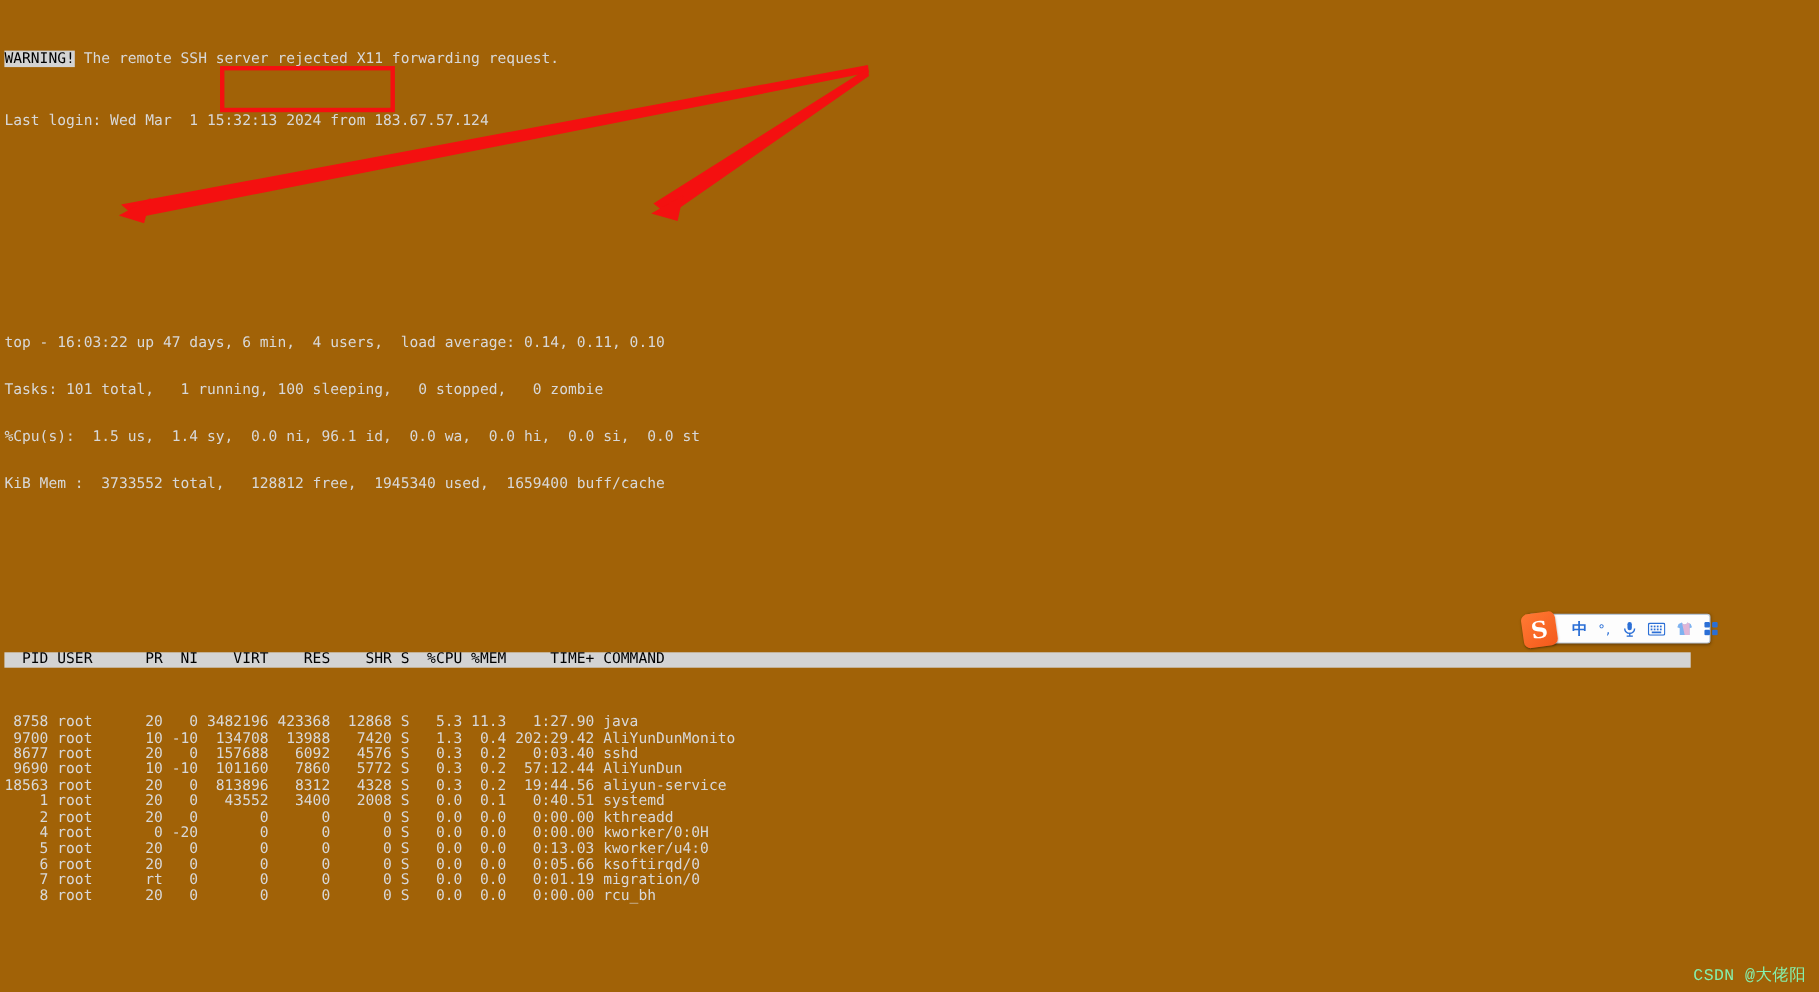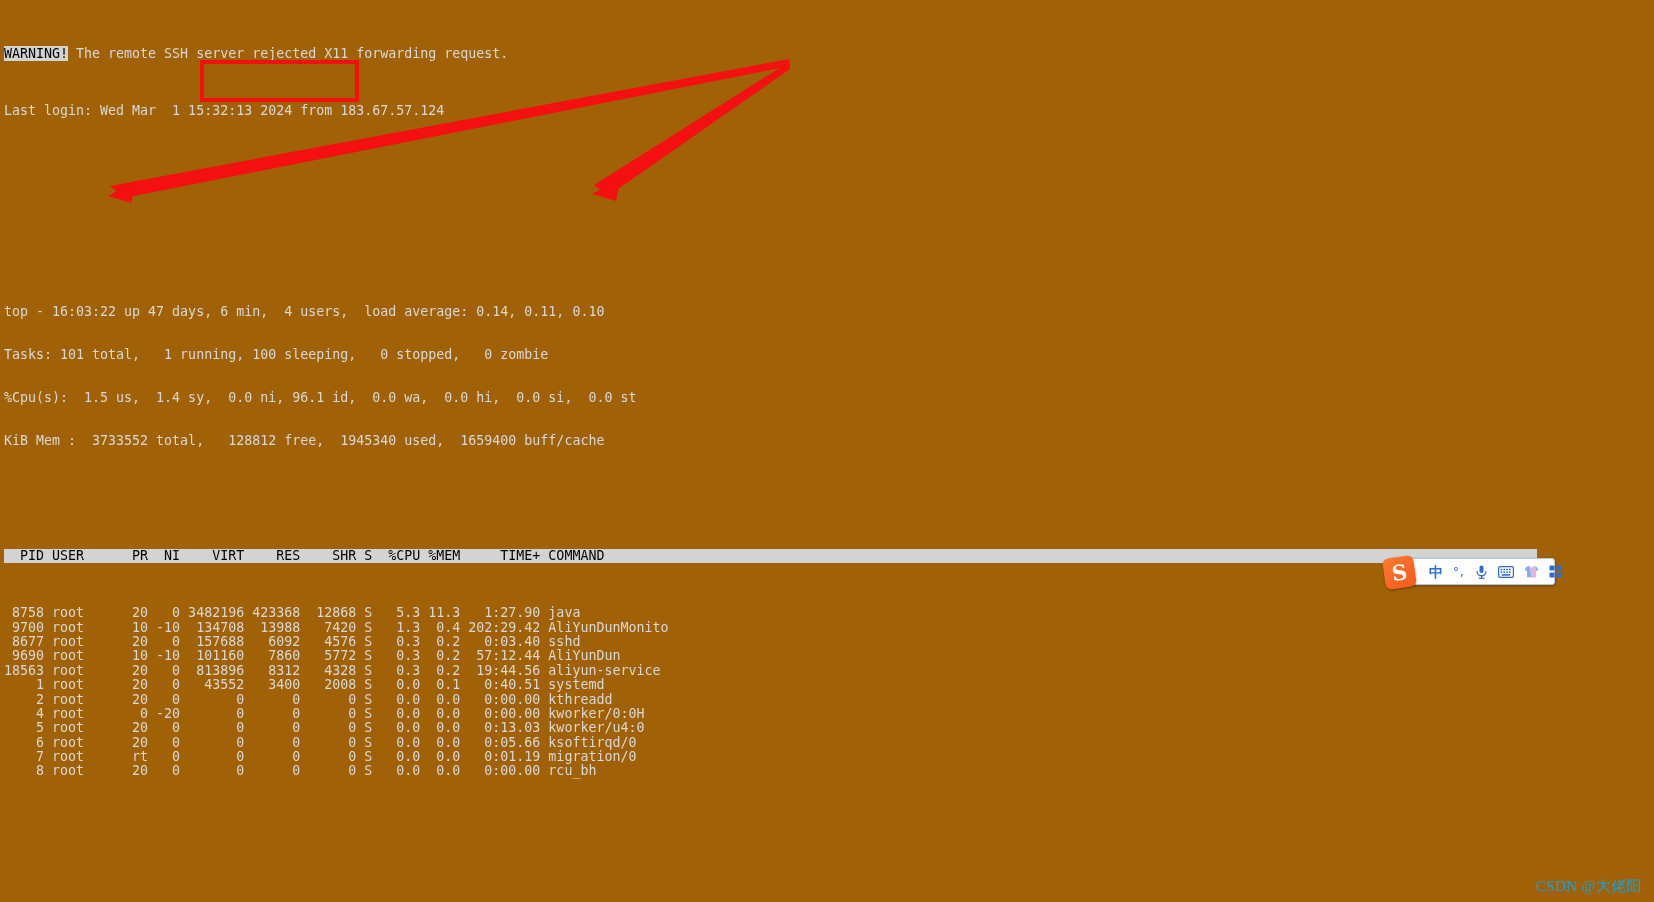--- a/index.html
+++ b/index.html
@@ -41,20 +41,21 @@
   }
 
   
   .hdr-row {
     background: #d3d3d3;
     color: #000000;
     display: block;
     width: 1533px;
     height: 14.35px;
     white-space: pre;
+    margin-top: 44px;
   }
 
   
   #annotations {
     position: absolute;
     left: 0; top: 0;
     width: 1654px; height: 902px;
     pointer-events: none;
   }
 
@@ -105,23 +106,23 @@
   }
   .ime-item.cn { font-size: 14px; font-weight: bold; }
   .ime-item.punct { font-size: 12px; letter-spacing: 1px; }
   .ime-item svg { display: block; }
 
   
   #watermark {
     position: absolute;
     right: 12px;
     bottom: 6px;
-    color: #0ea5e9;
+    color: #86efac;
     font-size: 15px;
-    font-family: Liberation Serif, serif;
+    font-family: Liberation Mono, monospace;
     letter-spacing: 0.4px;
   }
 </style>
 </head>
 <body>
 
 <div id="terminal">
 
   <div class="line"><span class="inv">WARNING!</span><span> The remote SSH server rejected X11 forwarding request.</span></div>
 

